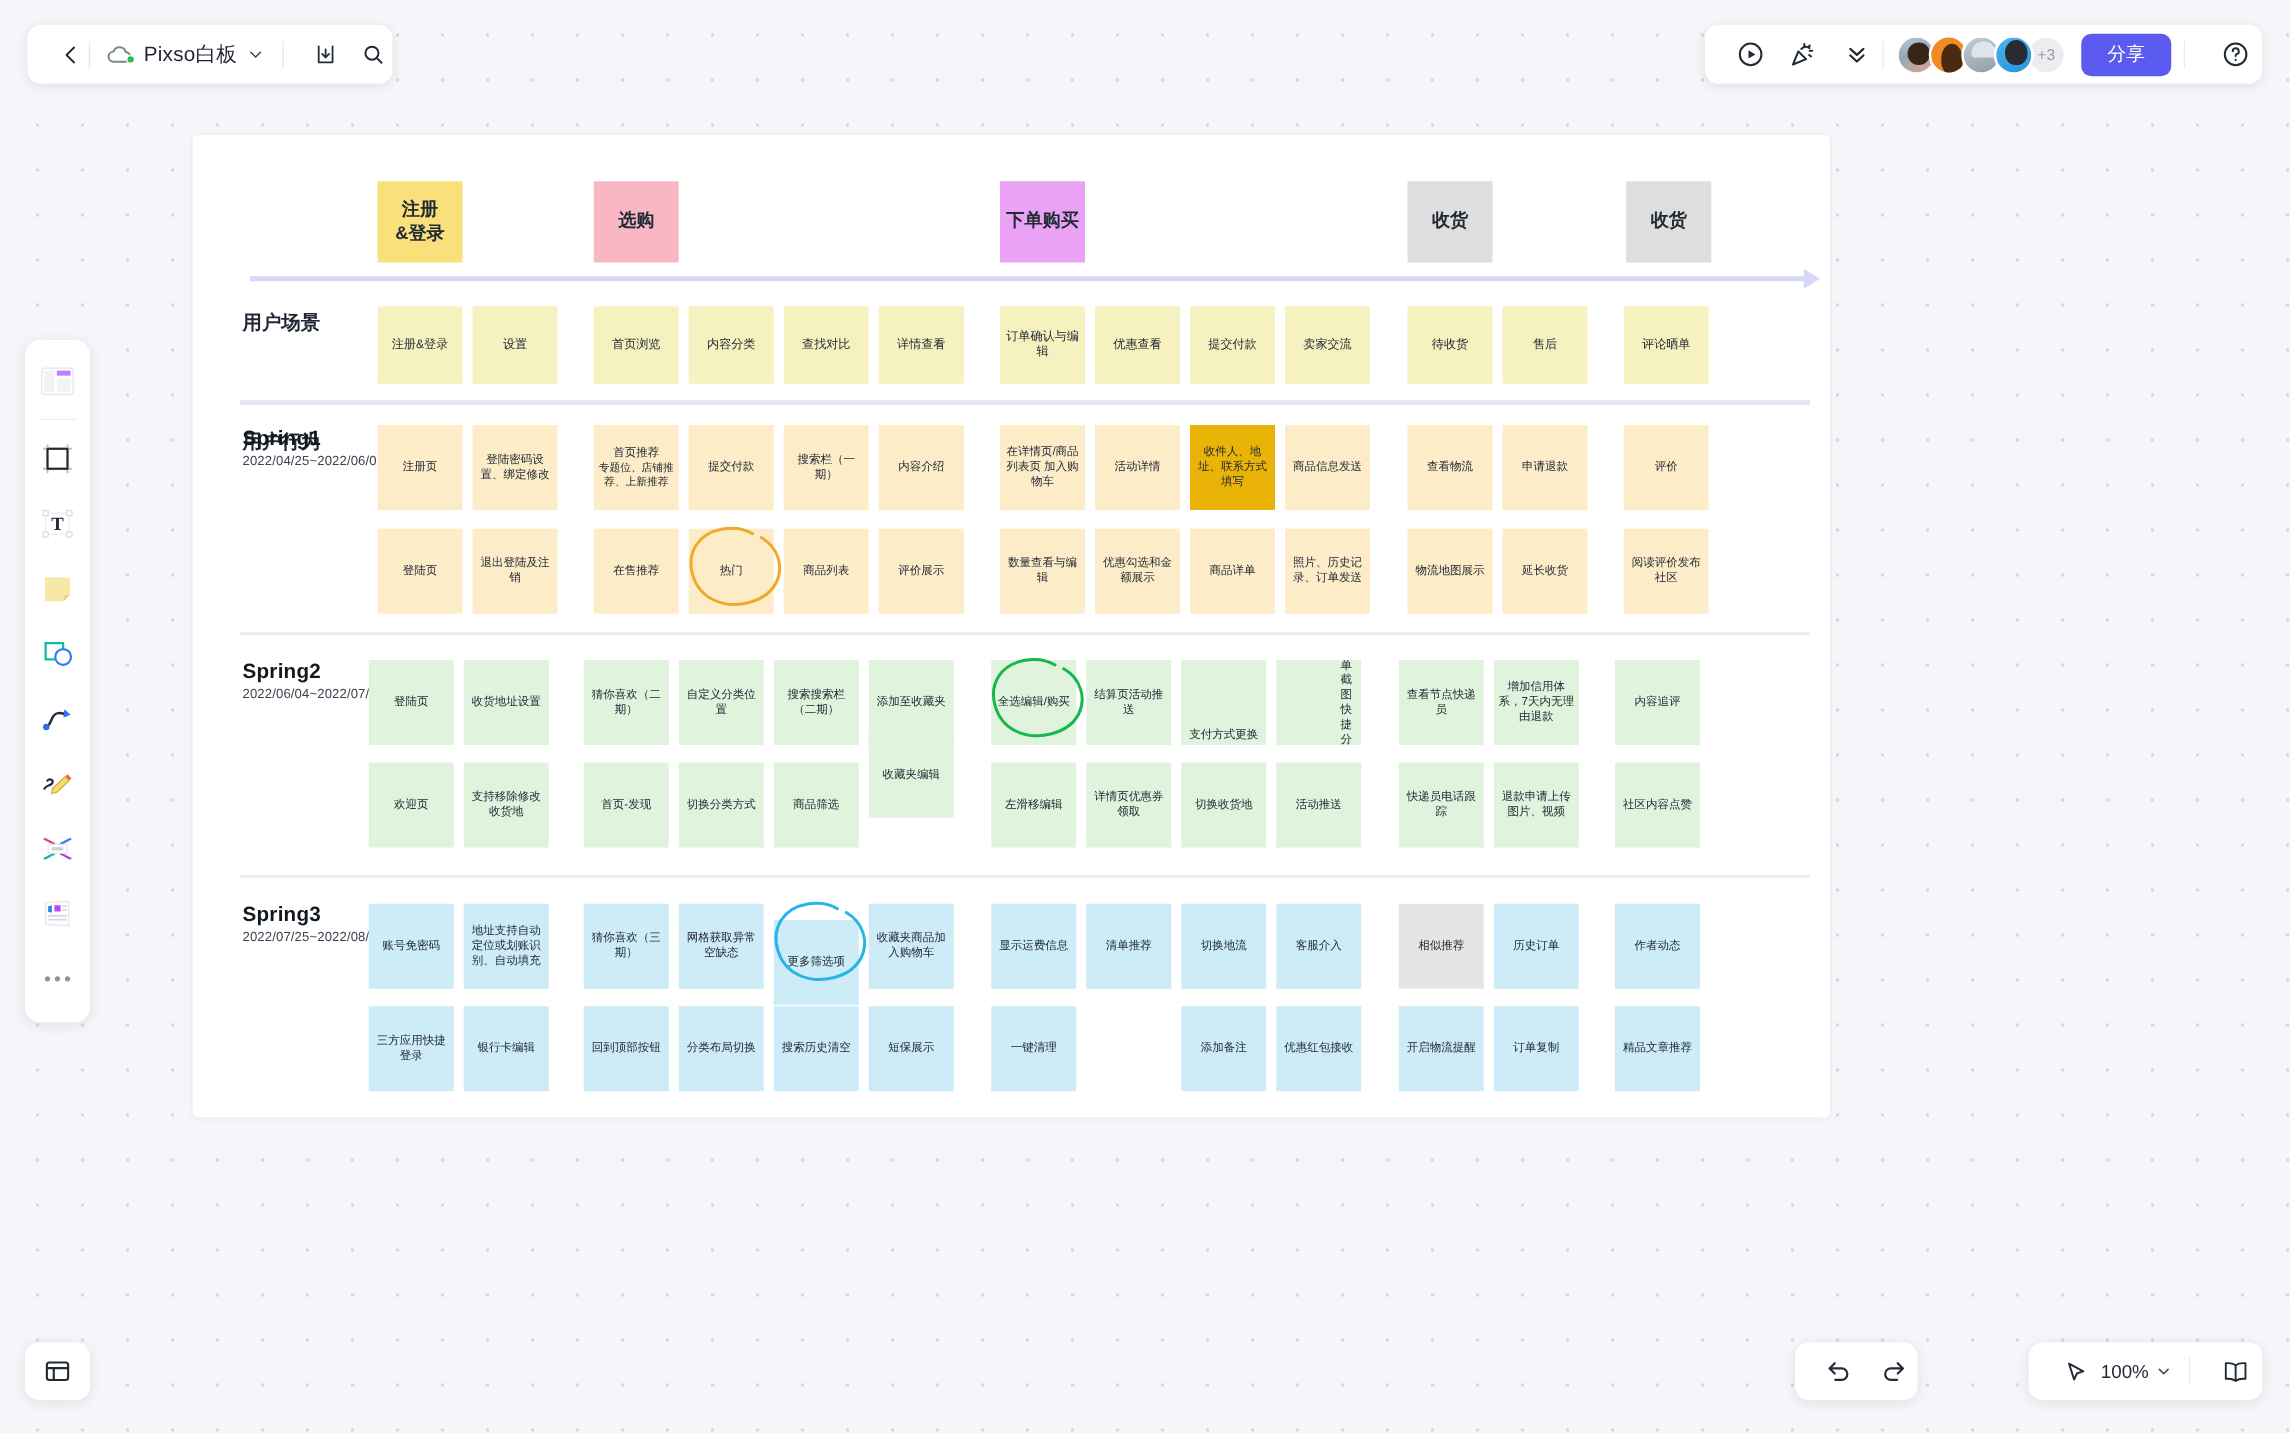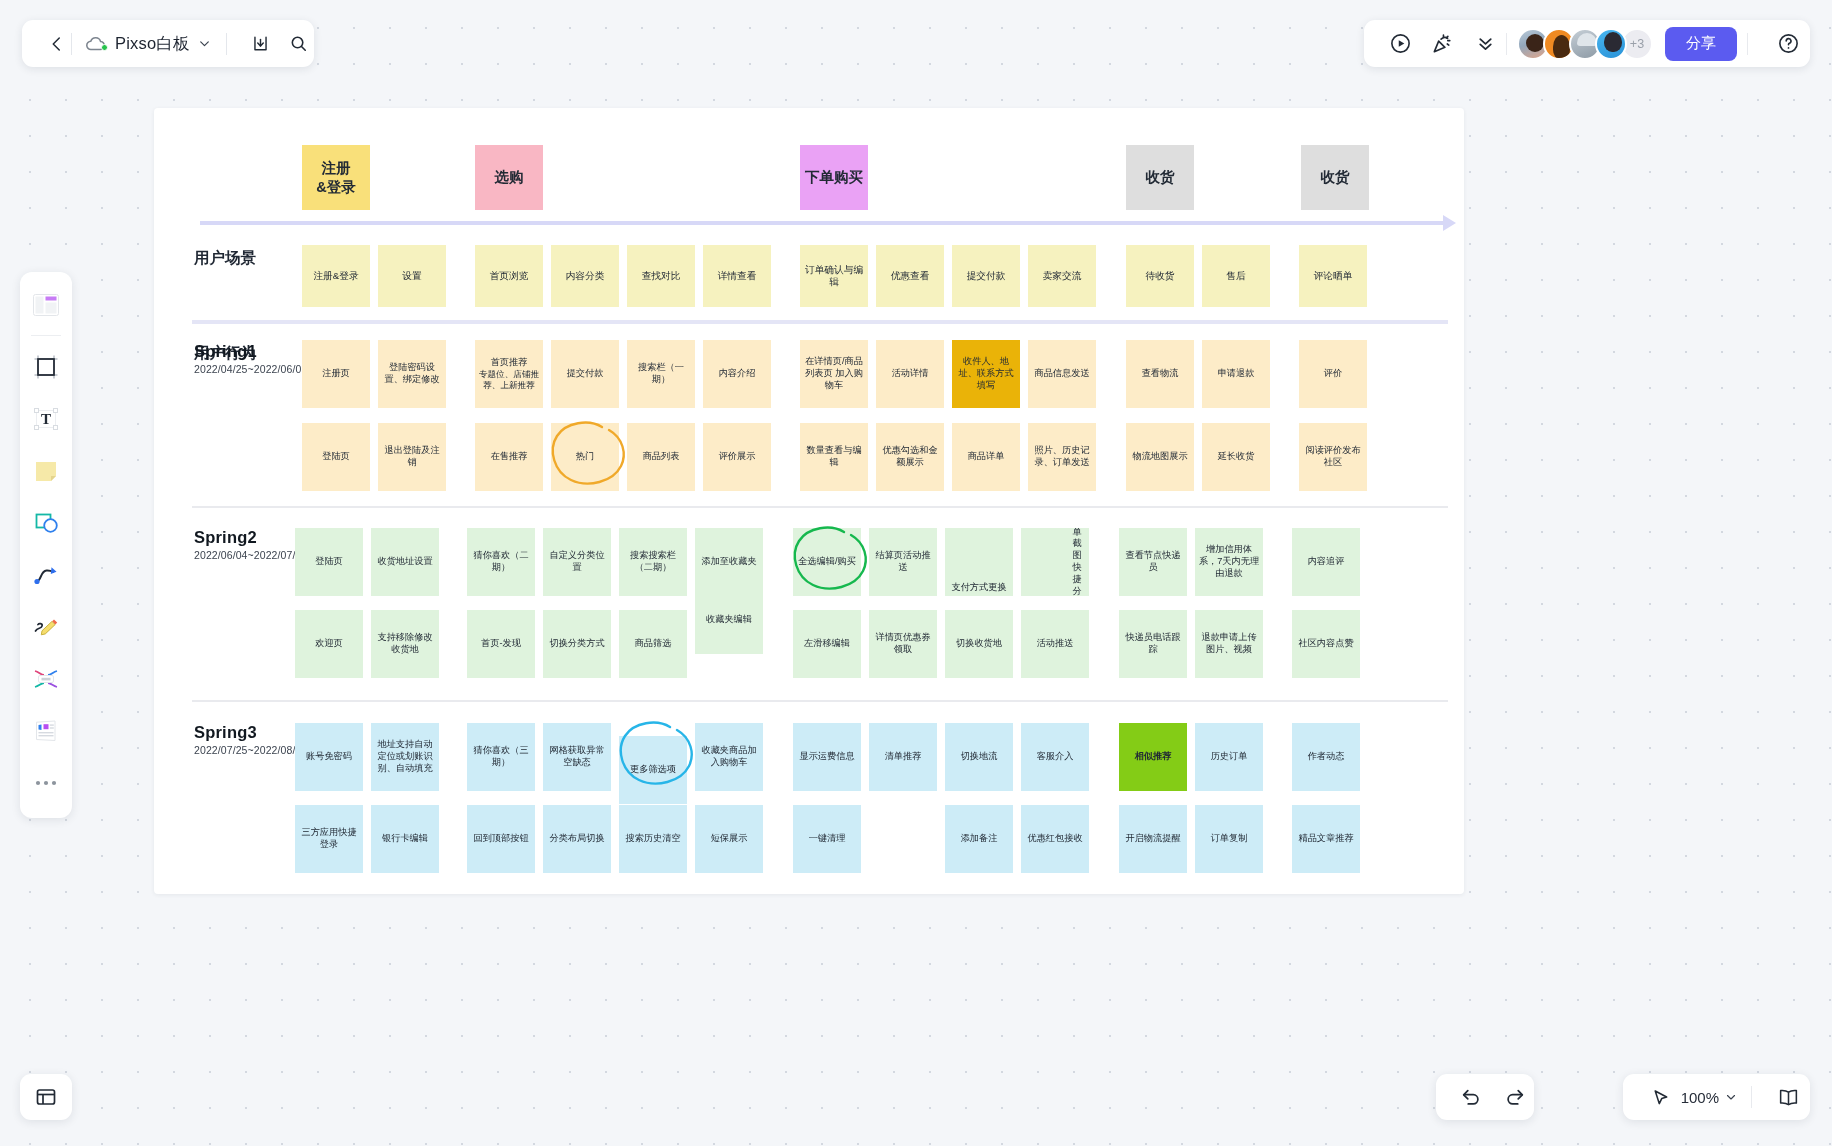--- a/index.html
+++ b/index.html
@@ -665,21 +665,21 @@
       </div>
       <div class="note s3-note" style="left: 715px; top: 615px; width: 68px; height: 68px; background: rgb(205, 236, 247);">
         <div class="inner">清单推荐</div>
       </div>
       <div class="note s3-note" style="left: 791px; top: 615px; width: 68px; height: 68px; background: rgb(205, 236, 247);">
         <div class="inner">切换地流</div>
       </div>
       <div class="note s3-note" style="left: 867px; top: 615px; width: 68px; height: 68px; background: rgb(205, 236, 247);">
         <div class="inner">客服介入</div>
       </div>
-      <div class="note s3-note" style="left: 965px; top: 615px; width: 68px; height: 68px; background: #84cc16; font-weight: bold;">
+      <div class="note s3-note" style="left: 965px; top: 615px; width: 68px; height: 68px; background: #e5e5e5;">
         <div class="inner">相似推荐</div>
       </div>
       <div class="note s3-note" style="left: 1041px; top: 615px; width: 68px; height: 68px; background: rgb(205, 236, 247);">
         <div class="inner">历史订单</div>
       </div>
       <div class="note s3-note" style="left: 1138px; top: 615px; width: 68px; height: 68px; background: rgb(205, 236, 247);">
         <div class="inner">作者动态</div>
       </div>
       <div class="note s3-note" style="left: 141px; top: 697px; width: 68px; height: 68px; background: rgb(205, 236, 247);">
         <div class="inner">三方应用快捷登录</div>

